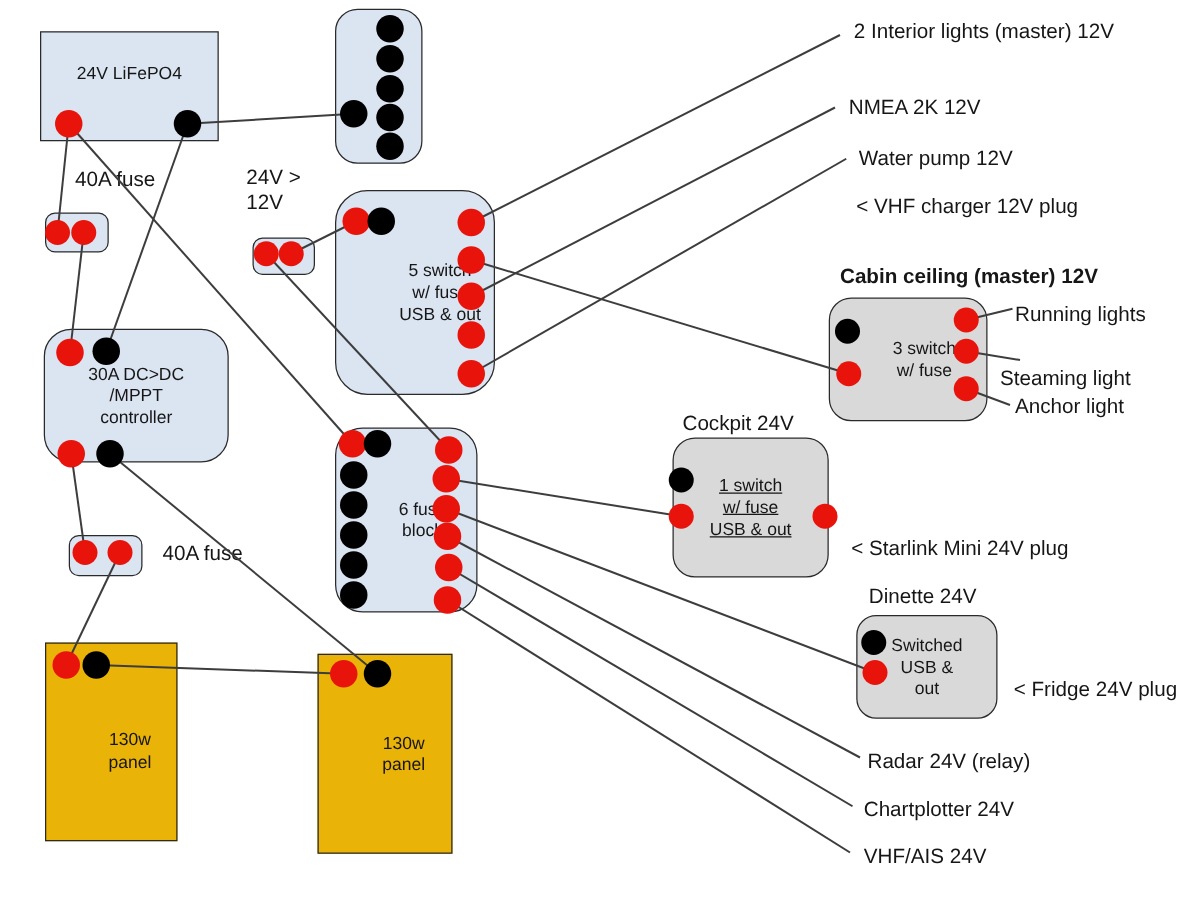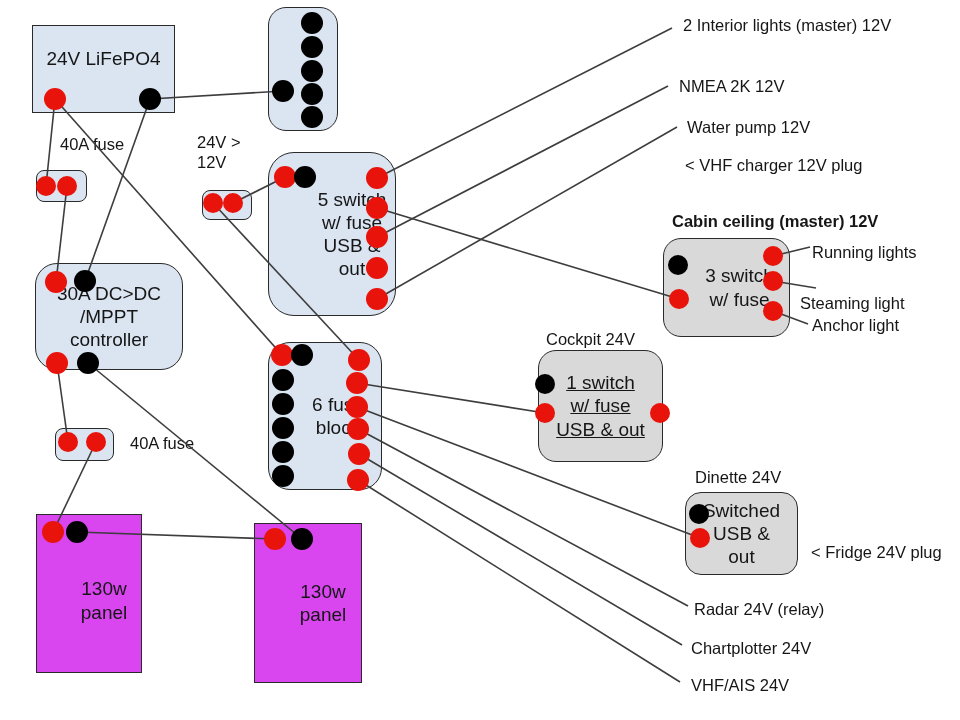--- a/index.html
+++ b/index.html
@@ -1,22 +1,22 @@
 <!DOCTYPE html>
 <html><head>
 <meta charset="utf-8">
 <style>
   html,body{margin:0;padding:0;background:#ffffff;}
   #canvas{position:relative;width:960px;height:720px;background:#ffffff;overflow:hidden;
           font-family:"Liberation Sans", sans-serif;color:#161616;}
   .box{position:absolute;box-sizing:border-box;border:1.4px solid #2a2a2a;
        display:flex;flex-direction:column;align-items:center;justify-content:center;
-       font-size:19px;line-height:1.22;text-align:center;z-index:1;}
+       font-size:14px;line-height:1.22;text-align:center;z-index:1;}
   .blue{background:#dbe4f1;}
-  .tan{background:#d946ef;padding-left:30px;}
+  .tan{background:#eab308;padding-left:30px;}
   .gray{background:#d9d9d9;}
   .lbl{position:absolute;font-size:16.5px;line-height:1.2;white-space:nowrap;z-index:2;}
   #wires{position:absolute;left:0;top:0;z-index:5;pointer-events:none;}
   
   .battery   {left:32px;  top:25px;  width:143px; height:88px;  padding-bottom:20px;}
   .busbar    {left:268px; top:7px;   width:70px;  height:124px; border-radius:18px;}
   .fuse1     {left:36px;  top:170px; width:51px;  height:32px;  border-radius:8px;}
   .converter {left:202px; top:190px; width:50px;  height:30px;  border-radius:8px;}
   .switch5   {left:268px; top:152px; width:128px; height:164px; border-radius:26px;padding-left:40px;}
   .controller{left:35px;  top:263px; width:148px; height:107px; border-radius:22px;}
@@ -114,20 +114,21 @@
     <div>out</div>
   </div>
 
   <div class="lbl l-interior">2 Interior lights (master) 12V</div>
   <div class="lbl l-nmea">NMEA 2K 12V</div>
   <div class="lbl l-water">Water pump 12V</div>
   <div class="lbl l-vhfcharger">&lt; VHF charger 12V plug</div>
   <div class="lbl l-running">Running lights</div>
   <div class="lbl l-steaming">Steaming light</div>
   <div class="lbl l-anchor">Anchor light</div>
+  <div class="lbl l-starlink">&lt; Starlink Mini 24V plug</div>
   <div class="lbl l-fridge">&lt; Fridge 24V plug</div>
   <div class="lbl l-radar">Radar 24V (relay)</div>
   <div class="lbl l-chartplotter">Chartplotter 24V</div>
   <div class="lbl l-vhfais">VHF/AIS 24V</div>
 
   <svg id="wires" width="960" height="720" viewBox="0 0 960 720">
     <g stroke="#3d3d3d" stroke-width="1.6">
       <line x1="150" y1="99" x2="283" y2="91"></line>
       <line x1="150" y1="99" x2="85" y2="281"></line>
       <line x1="55" y1="99" x2="46" y2="186"></line>

